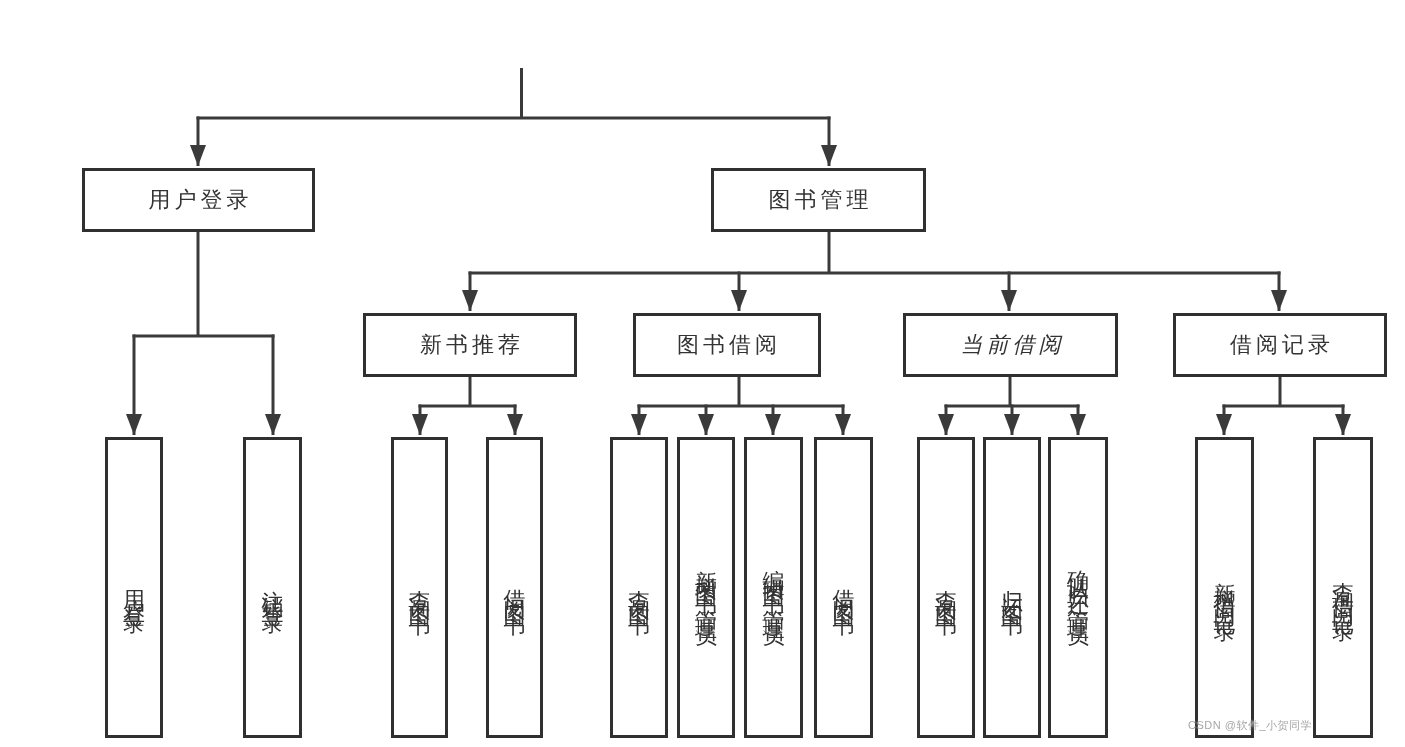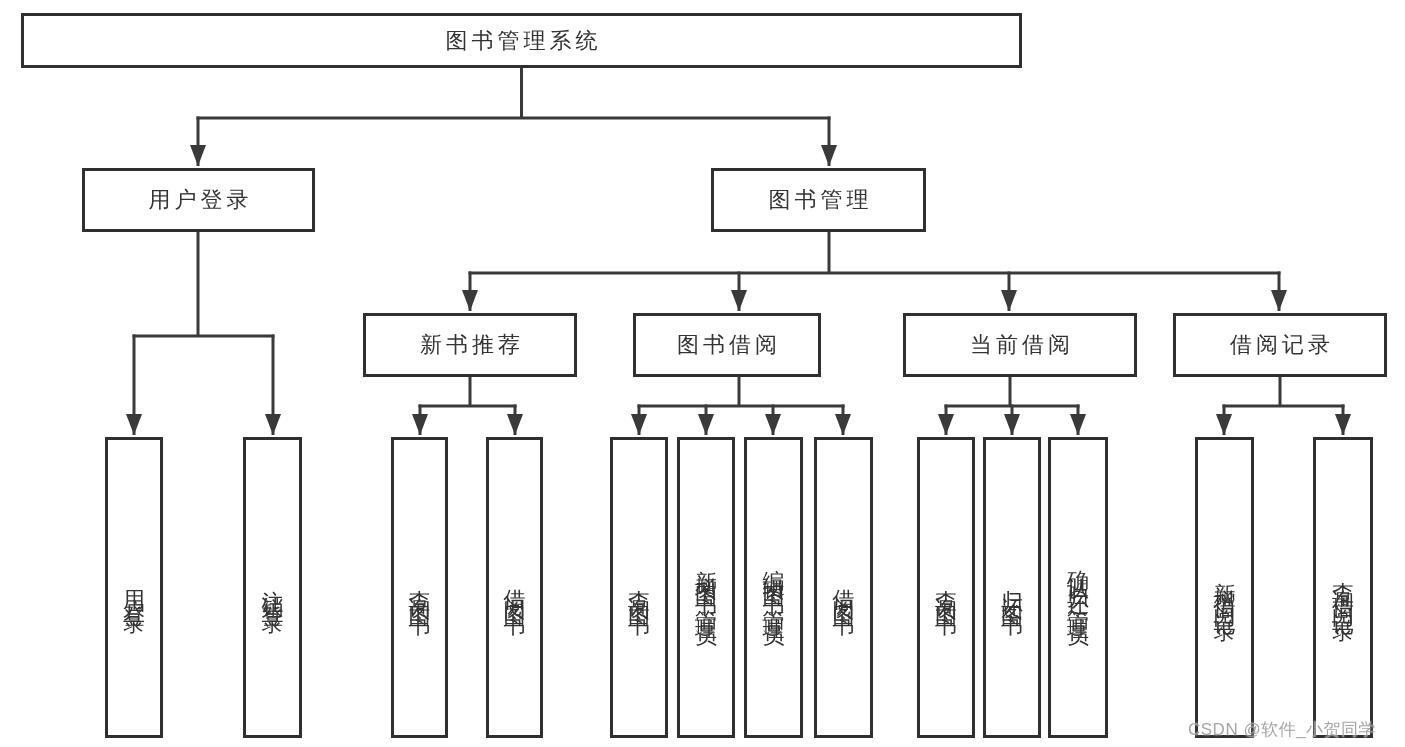--- a/index.html
+++ b/index.html
@@ -29,21 +29,21 @@
   .node.v span {
     writing-mode:vertical-rl;
     text-orientation:mixed;
     letter-spacing:8px;
     font-size:22px;
   }
   #watermark {
     position:absolute;
     left:1188px; top:718px;
     width:210px;
-    font-size:17px;
+    font-size:11px;
     color:rgba(145,145,145,0.82);
     letter-spacing:0.5px;
     white-space:nowrap;
     text-shadow:0 0 2px #ffffff;
   }
 </style>
 </head>
 <body>
 
 <div id="canvas">
@@ -89,38 +89,35 @@
     <line x1="946" y1="404.5" x2="946" y2="435" marker-end="url(#arrow)"></line>
     <line x1="1012" y1="404.5" x2="1012" y2="435" marker-end="url(#arrow)"></line>
     <line x1="1078" y1="404.5" x2="1078" y2="435" marker-end="url(#arrow)"></line>
 
     <line x1="1280" y1="377" x2="1280" y2="406"></line>
     <line x1="1222.5" y1="406" x2="1344.5" y2="406"></line>
     <line x1="1224" y1="404.5" x2="1224" y2="435" marker-end="url(#arrow)"></line>
     <line x1="1343" y1="404.5" x2="1343" y2="435" marker-end="url(#arrow)"></line>
   </svg>
 
-  <div class="node h" style="left:21px; top:13px; width:1001px; height:55px;">
-    <span>图书管理系统</span>
-  </div>
 
   <div class="node h" style="left:82px; top:168px; width:233px; height:64px;">
     <span>用户登录</span>
   </div>
   <div class="node h" style="left:711px; top:168px; width:215px; height:64px;">
     <span>图书管理</span>
   </div>
 
   <div class="node h" style="left:363px; top:313px; width:214px; height:64px;text-align:center;">
     <span>新书推荐</span>
   </div>
   <div class="node h" style="left:633px; top:313px; width:188px; height:64px;">
     <span>图书借阅</span>
   </div>
-  <div class="node h" style="left:903px; top:313px; width:234px; height:64px;">
+  <div class="node h" style="left:903px; top:313px; width:215px; height:64px;font-style:italic;">
     <span>当前借阅</span>
   </div>
   <div class="node h" style="left:1173px; top:313px; width:214px; height:64px;">
     <span>借阅记录</span>
   </div>
 
   <div class="node v" style="left:105px; top:437px; width:58px; height:301px;">
     <span>用户登录</span>
   </div>
   <div class="node v" style="left:243px; top:437px; width:59px; height:301px;">

